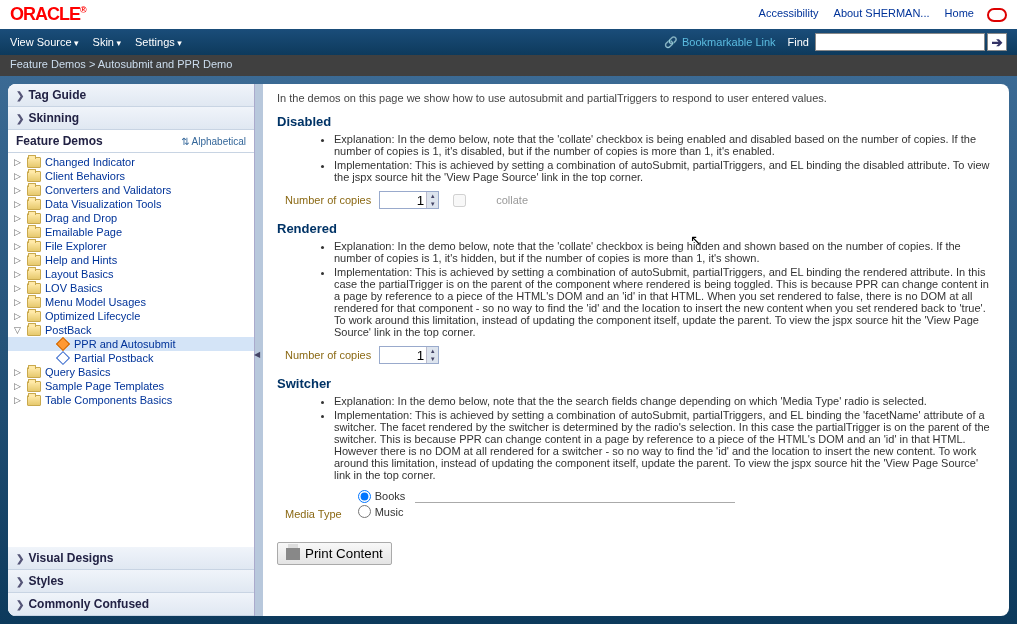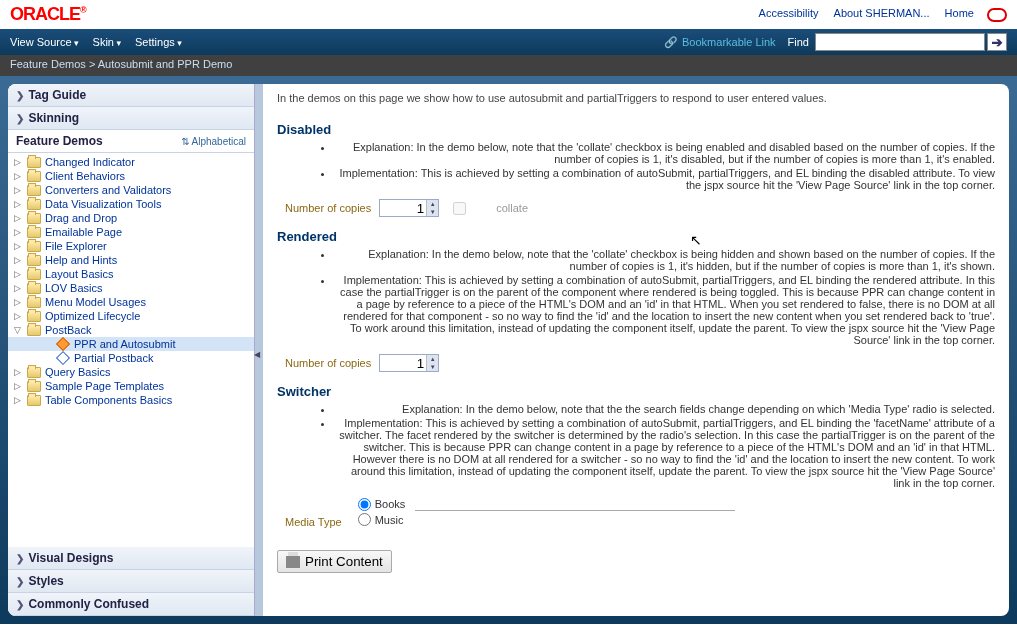--- a/index.html
+++ b/index.html
@@ -42,23 +42,23 @@
 .doc-icon { width: 10px; height: 10px; transform: rotate(45deg); background: #ff9933; border: 1px solid #cc6600; margin: 0 6px 0 8px; }
 .doc-icon.blue { border-color: #3366cc; background: #fff; }
 .tree-label { color: #003399; }
 .tree-item.leaf { padding-left: 42px; }
 .splitter { width: 8px; background: #b8c8dc; cursor: col-resize; position: relative; }
 .splitter::after { content: "◀"; position: absolute; top: 50%; left: -1px; font-size: 8px; color: #446; }
 .content { flex: 1; overflow-y: auto; padding: 8px 14px; position: relative; }
 .content::-webkit-scrollbar { width: 16px; }
 .content::-webkit-scrollbar-track { background: #e8ecf4; border-left: 1px solid #ccd; }
 .content::-webkit-scrollbar-thumb { background: linear-gradient(90deg,#d8e0ec,#b8c4d8); border: 1px solid #99a8c0; border-radius: 2px; }
-.intro { color: #444; margin-bottom: 18px; }
+.intro { color: #444; margin-bottom: 10px; }
 h2 { color: #003366; font-size: 13px; font-weight: bold; margin: 8px 0 4px; }
-.bullet-list { margin: 2px 0 8px 57px; text-align: right; }
+.bullet-list { margin: 2px 0 8px 57px; }
 .bullet-list li { margin-bottom: 2px; color: #333; list-style: disc; }
 .form-row { margin: 6px 0 12px 8px; display: flex; align-items: center; }
 .form-label { color: #8b6914; margin-right: 8px; }
 .num-input { width: 60px; height: 18px; border: 1px solid #99aacc; text-align: right; padding-right: 14px; position: relative; }
 .spinner-wrap { position: relative; display: inline-block; }
 .spinner-btns { position: absolute; right: 1px; top: 1px; width: 12px; height: 16px; background: #dde4ee; border-left: 1px solid #bbc; font-size: 6px; line-height: 8px; text-align: center; color: #446; }
 .checkbox-wrap { margin-left: 14px; display: flex; align-items: center; gap: 26px; }
 .checkbox-wrap input { margin-right: 4px; }
 .checkbox-wrap label { color: #999; }
 .radio-group { margin-left: 8px; }

